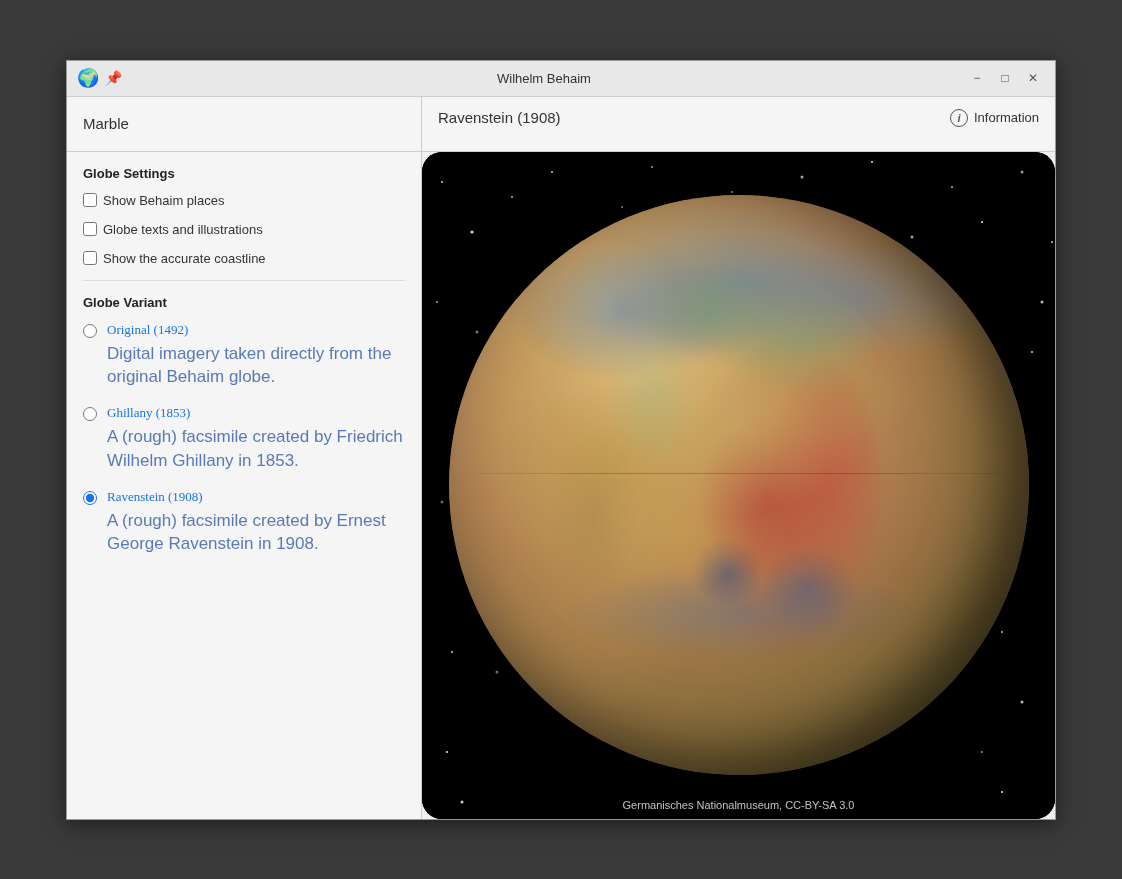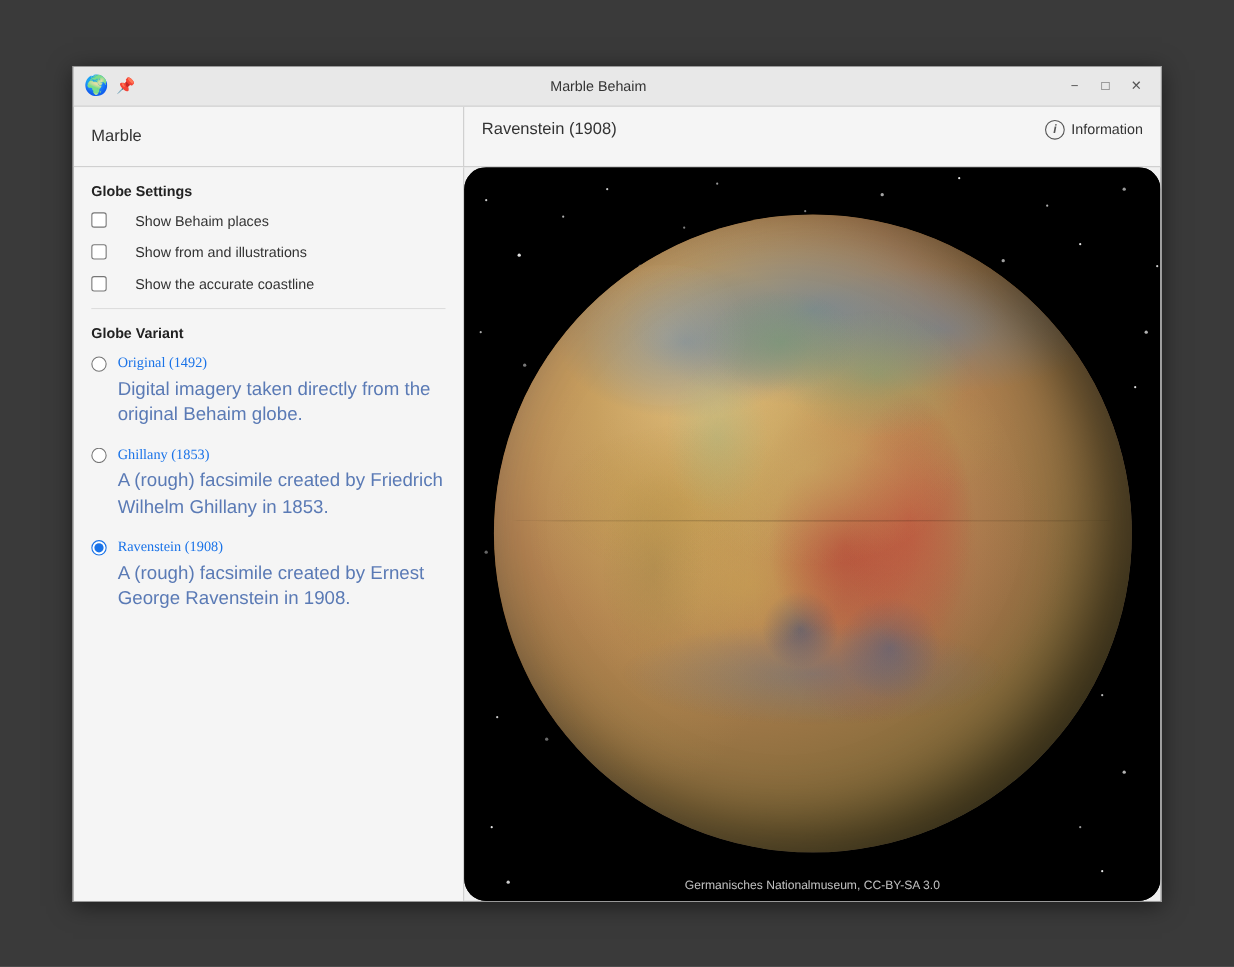--- a/index.html
+++ b/index.html
@@ -68,21 +68,21 @@
     .section-title {
       font-size: 13px;
       font-weight: bold;
       color: #222;
       margin-bottom: 12px;
     }
     .checkbox-item {
       display: flex;
       align-items: center;
       margin-bottom: 14px;
-      gap: 26px;
+      gap: 6px;
     }
     .checkbox-item input[type="checkbox"] {
       width: 14px;
       height: 14px;
       cursor: pointer;
       accent-color: #1a73e8;
     }
     .checkbox-label {
       font-size: 13px;
       color: #333;
@@ -254,21 +254,21 @@
 </head>
 <body>
 
 <div class="window">
 
   <div class="titlebar">
     <div class="titlebar-left">
       <span style="font-size:18px;">🌍</span>
       <span style="font-size:14px; color:#555;">📌</span>
     </div>
-    <div class="titlebar-center">Marble Behaim</div>
+    <div class="titlebar-center">Wilhelm Behaim</div>
     <div class="titlebar-controls">
       <button class="titlebar-btn">−</button>
       <button class="titlebar-btn">□</button>
       <button class="titlebar-btn close">✕</button>
     </div>
   </div>
 
   <div class="full-panel">
 
     <div style="display:flex; border-bottom:1px solid #ccc; flex-shrink:0; background:#f5f5f5;">
@@ -290,21 +290,21 @@
 
         <div class="section-title">Globe Settings</div>
 
         <div class="checkbox-item">
           <input type="checkbox" id="cb1" style="">
           <label for="cb1" class="checkbox-label">Show Behaim places</label>
         </div>
 
         <div class="checkbox-item">
           <input type="checkbox" id="cb2" style="">
-          <label for="cb2" class="checkbox-label">Show from and illustrations</label>
+          <label for="cb2" class="checkbox-label">Globe texts and illustrations</label>
         </div>
 
         <div class="checkbox-item">
           <input type="checkbox" id="cb3" style="">
           <label for="cb3" class="checkbox-label">Show the accurate coastline</label>
         </div>
 
         <div class="divider"></div>
 
         <div class="section-title">Globe Variant</div>

